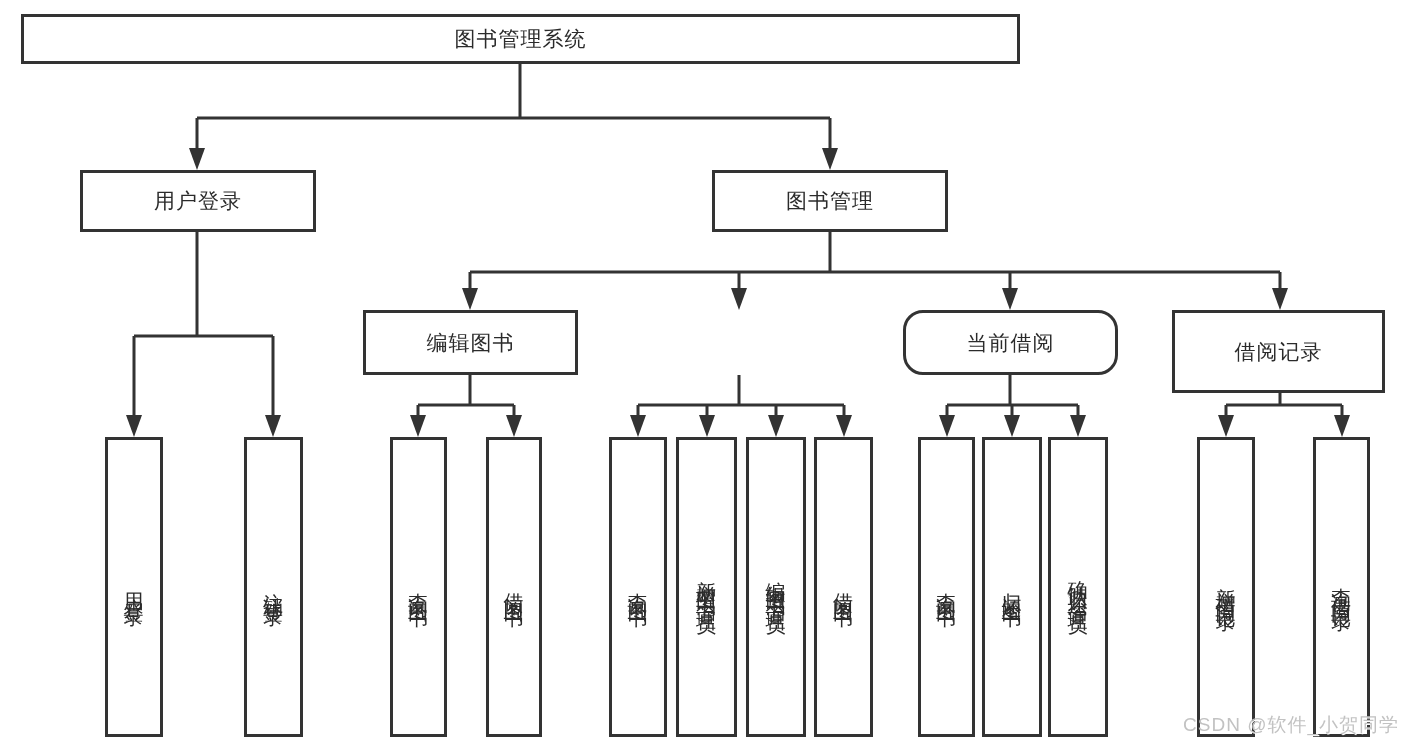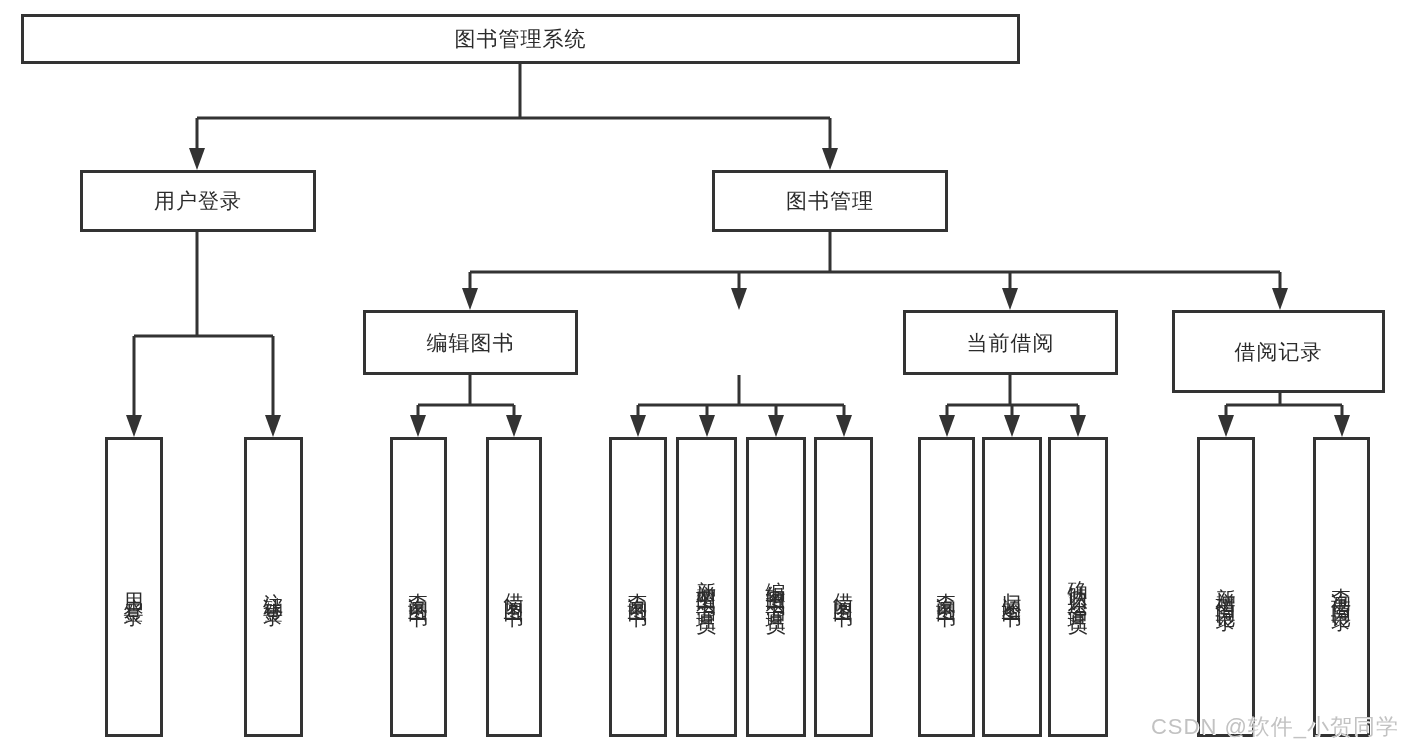--- a/index.html
+++ b/index.html
@@ -37,21 +37,21 @@
     writing-mode: vertical-rl;
     text-orientation: mixed;
     font-size: 20px;
     letter-spacing: 5px;
     line-height: 1;
   }
   .watermark {
     position: absolute;
     top: 712px;
     right: 6px;
-    font-size: 22px;
+    font-size: 19px;
     letter-spacing: 1px;
     color: #c2c2c2;
     text-shadow: 1px 1px 0 #ffffff;
     white-space: nowrap;
   }
 </style>
 </head>
 <body>
 
 <div class="canvas">
@@ -96,21 +96,21 @@
       <polygon points="1334,415 1350,415 1342,437"></polygon>
     </g>
   </svg>
 
   <div class="box box-h" style="left:21px; top:14px; width:999px; height:50px;">图书管理系统</div>
 
   <div class="box box-h" style="left:80px; top:170px; width:236px; height:62px;">用户登录</div>
   <div class="box box-h" style="left:712px; top:170px; width:236px; height:62px;text-align:center;">图书管理</div>
 
   <div class="box box-h" style="left:363px; top:310px; width:215px; height:65px;">编辑图书</div>
-  <div class="box box-h" style="left:903px; top:310px; width:215px; height:65px;">当前借阅</div>
+  <div class="box box-h" style="left:903px; top:310px; width:215px; height:65px;border-radius:20px;">当前借阅</div>
   <div class="box box-h" style="left:1172px; top:310px; width:213px; height:83px;">借阅记录</div>
 
   <div class="box box-v" style="left:105px; top:437px; width:58px; height:300px;">用户登录</div>
   <div class="box box-v" style="left:244px; top:437px; width:59px; height:300px;">注销登录</div>
 
   <div class="box box-v" style="left:390px; top:437px; width:57px; height:300px;">查询图书</div>
   <div class="box box-v" style="left:486px; top:437px; width:56px; height:300px;">借阅图书</div>
 
   <div class="box box-v" style="left:609px; top:437px; width:58px; height:300px;">查询图书</div>
   <div class="box box-v" style="left:676px; top:437px; width:61px; height:300px;">新增图书（管理员）</div>

